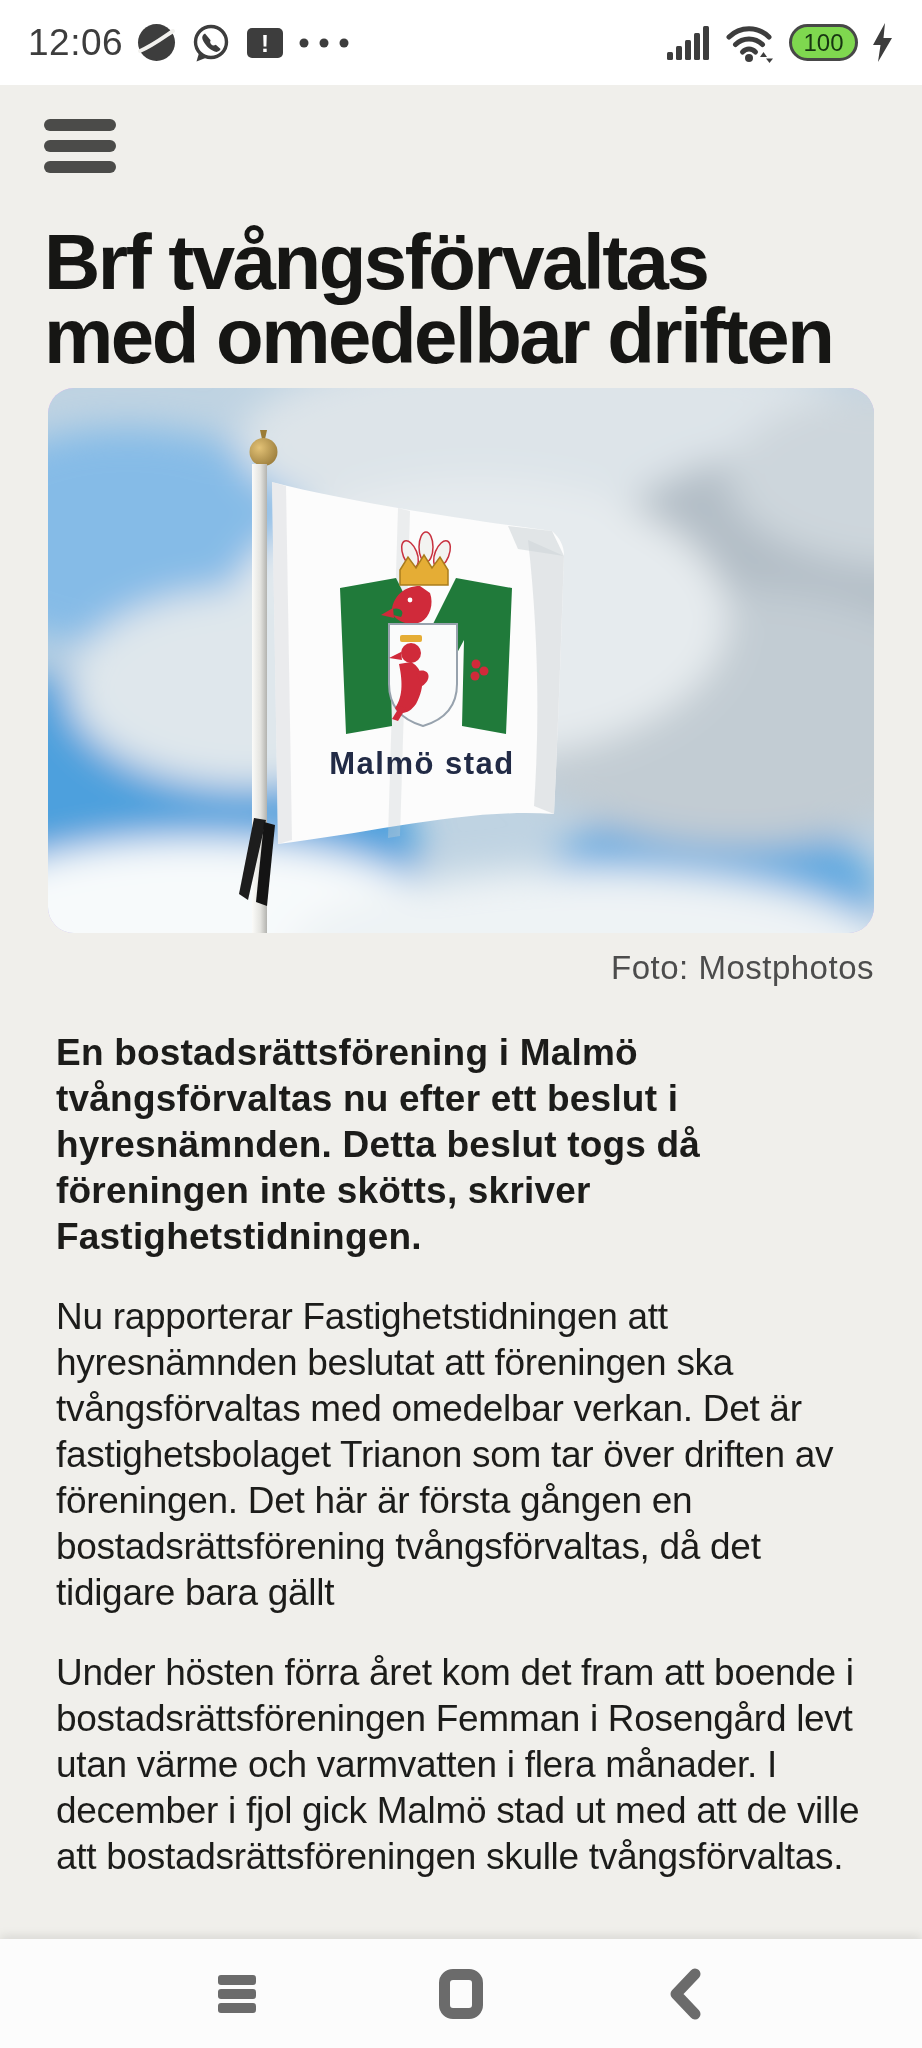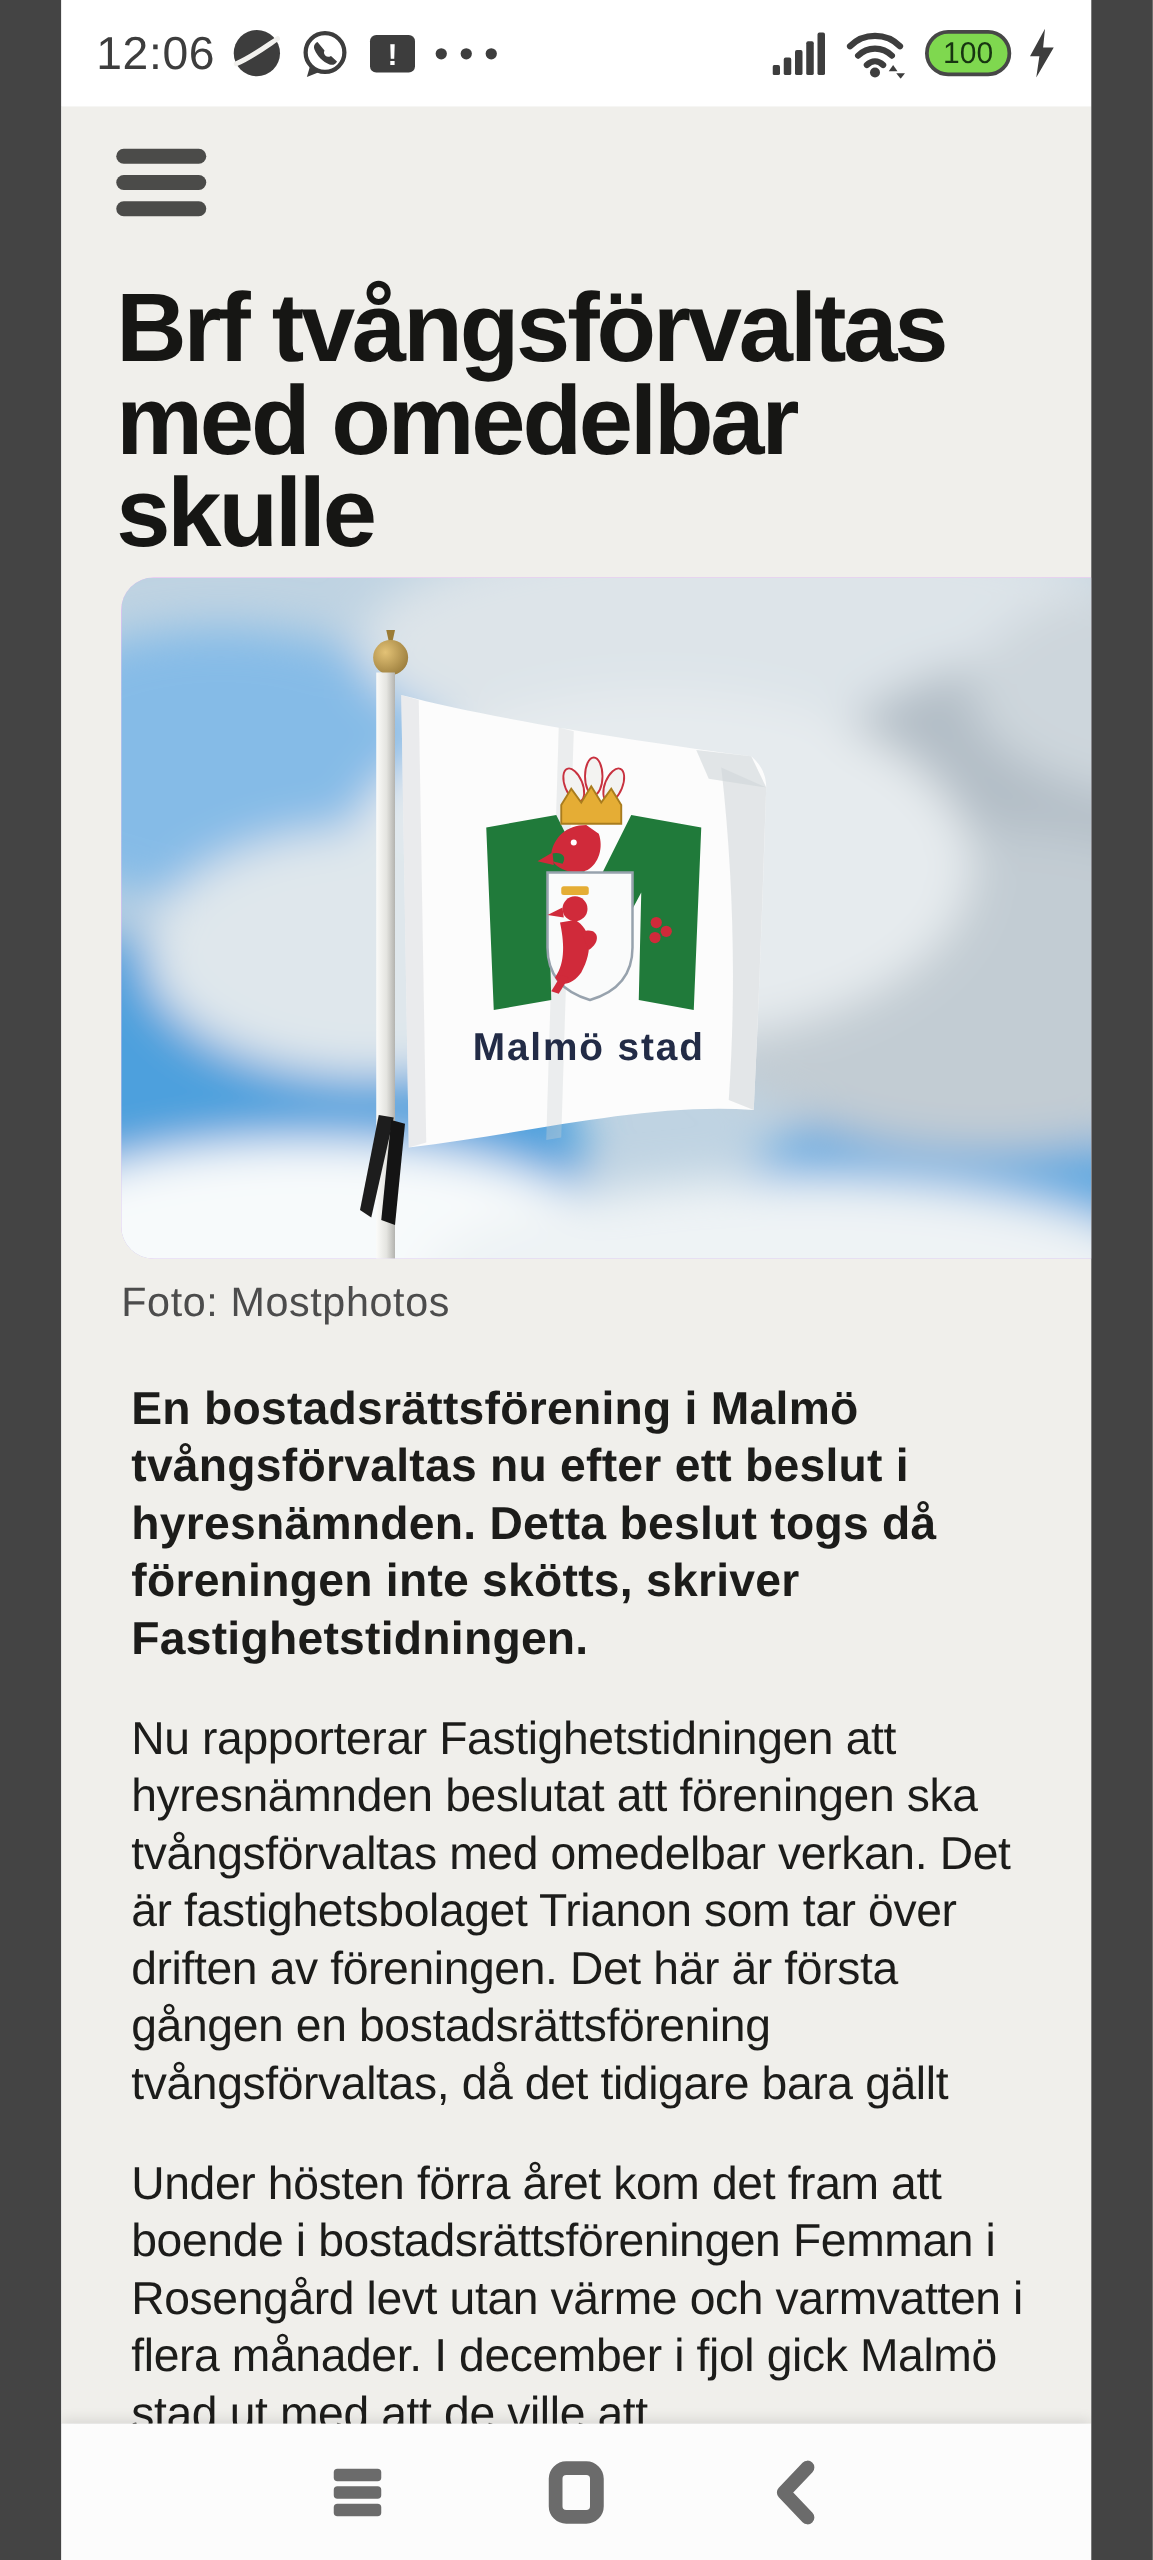--- a/index.html
+++ b/index.html
@@ -1,18 +1,18 @@
 <!DOCTYPE html>
 <html><head>
 <meta charset="utf-8">
 <style>
   * { margin:0; padding:0; box-sizing:border-box; }
   html,body { background:#444; }
   .screen {
-    position:relative; width:824px; height:2048px; margin:0 auto;
+    position:relative; width:922px; height:2048px; margin:0 auto;
     background:#ffffff; overflow:hidden;
     font-family:"Liberation Sans", sans-serif;
     -webkit-font-smoothing:antialiased;
   }
   
   .statusbar {
     position:absolute; top:0; left:0; right:0; height:85px;
     background:#ffffff; display:flex; align-items:center;
     padding:0 28px; gap:13px; z-index:30;
   }
@@ -39,21 +39,21 @@
   .hamburger { width:72px; background:none; border:none; display:flex; flex-direction:column; gap:9px; padding:4px 0; cursor:pointer; }
   .hamburger span { display:block; height:12px; border-radius:6px; background:#4b4b49; }
   h1 {
     margin:48px 44px 0 44px;
     font-size:78px; line-height:74px; font-weight:700;
     letter-spacing:-2.5px; color:#161614;
   }
   figure { margin:12px 48px 0 48px; }
   .imgwrap { width:826px; height:545px; border-radius:26px; overflow:hidden; background:#f0abfc;margin-top:15px; }
   .imgwrap svg { display:block; width:100%; height:100%; }
-  figcaption { text-align:left; font-size:33px; color:#4c4c4c; margin-top:16px; letter-spacing:0.5px; }
+  figcaption { text-align:right; font-size:33px; color:#4c4c4c; margin-top:16px; letter-spacing:0.5px; }
   .article p {
     margin:34px 50px 0 56px;
     font-size:37px; line-height:46px; color:#1c1c1a; letter-spacing:-0.3px;
   }
   .article p.intro { margin-top:43px; font-weight:700; letter-spacing:0.2px; }
   
   .bottomnav {
     position:absolute; left:0; right:0; bottom:0; height:109px;
     background:#fcfcfc; box-shadow:0 -3px 10px rgba(0,0,0,0.10);
     display:flex; align-items:center; justify-content:space-between;
@@ -131,21 +131,21 @@
 
     <div class="site-header">
       <button class="hamburger" aria-label="menu">
         <span></span>
           <span></span>
           <span></span>
       </button>
     </div>
 
     <div class="article">
-      <h1>Brf tvångsförvaltas med omedelbar skulle</h1>
+      <h1>Brf tvångsförvaltas med omedelbar driften</h1>
 
       <figure>
         <div class="imgwrap">
           <svg viewBox="0 0 826 545" preserveAspectRatio="none">
             <defs>
               <filter id="soft" x="-40%" y="-40%" width="180%" height="180%">
                   <feGaussianBlur stdDeviation="18"></feGaussianBlur>
                 </filter>
               <linearGradient id="poleg" x1="0" y1="0" x2="1" y2="0">
                 <stop offset="0" stop-color="#fbfbf9"></stop>

